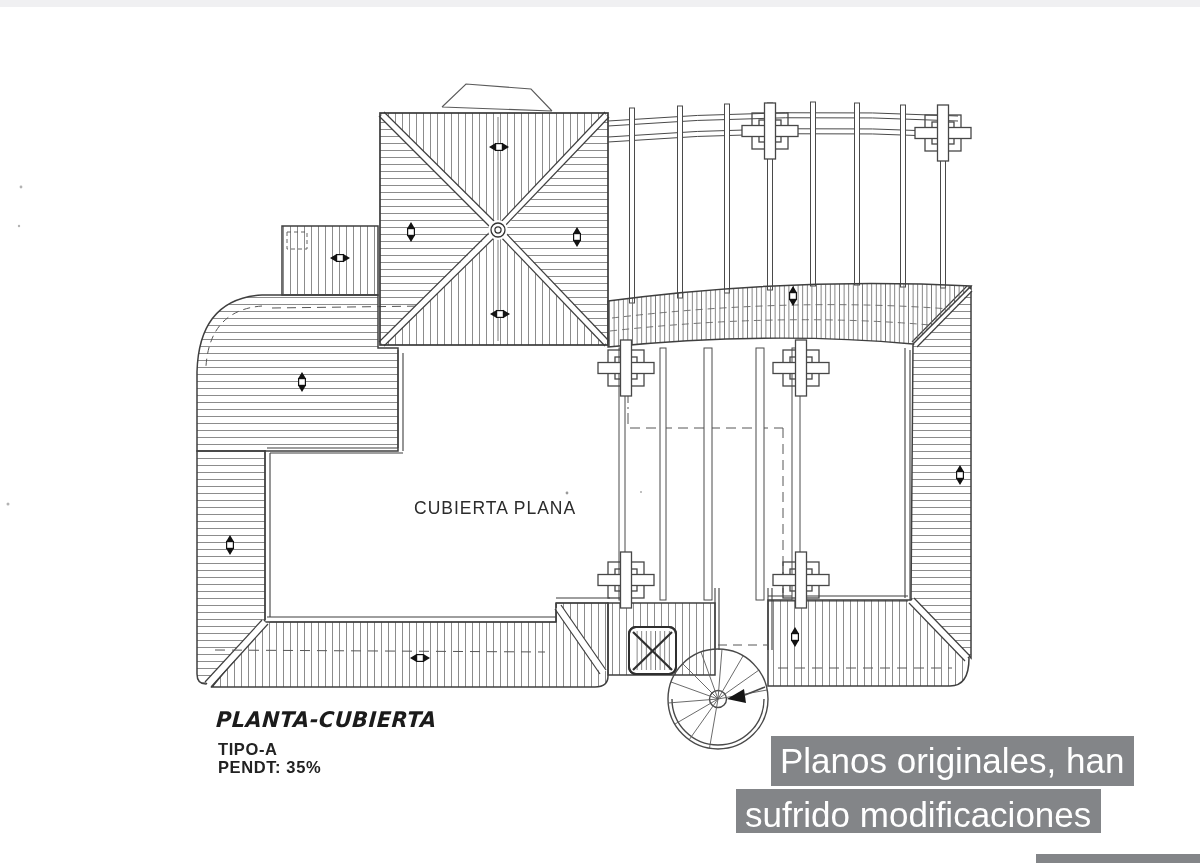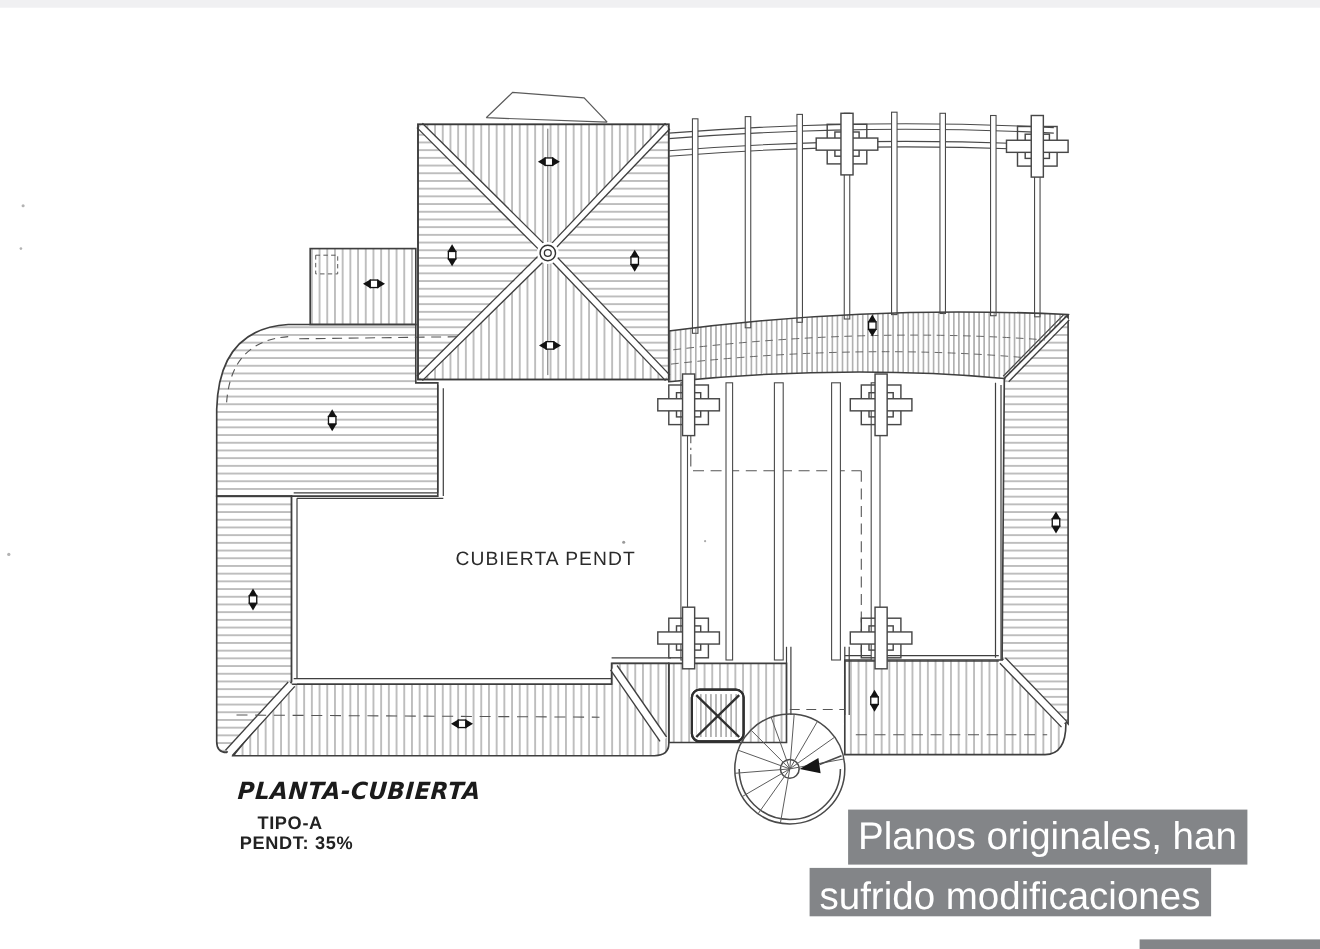--- a/index.html
+++ b/index.html
@@ -5,21 +5,21 @@
   html,body{margin:0;padding:0;background:#ffffff;}
   body{width:1200px;height:863px;position:relative;overflow:hidden;
        font-family:"Liberation Sans",sans-serif;}
   .top-strip{position:absolute;left:0;top:0;width:1200px;height:7px;background:#f0f0f2;}
   .plan-svg{position:absolute;left:0;top:0;}
   .lbl{position:absolute;color:#262626;white-space:nowrap;}
   .lbl-flat{left:414px;top:498px;font-size:17.5px;letter-spacing:1px;color:#2b2b2b;}
   .lbl-title{left:217px;top:707px;font-family:"DejaVu Sans",sans-serif;
              font-style:italic;font-weight:bold;font-size:21.5px;color:#1b1b1b;
              letter-spacing:.5px;transform:scaleX(.97) skewX(-4deg);transform-origin:left top;}
-  .lbl-type{left:234px;top:740px;font-weight:bold;font-size:16.5px;letter-spacing:.6px;color:#222;}
+  .lbl-type{left:218px;top:740px;font-weight:bold;font-size:16.5px;letter-spacing:.6px;color:#222;}
   .lbl-slope{left:218px;top:758px;font-weight:bold;font-size:16.5px;letter-spacing:.6px;color:#222;text-align:center;}
   .caption{position:absolute;background:#838588;color:#ffffff;font-size:35px;
            line-height:50px;height:50px;padding:0 10px 0 9px;font-weight:400;}
   .caption-1{left:771px;top:736px;}
   .caption-2{left:736px;top:789px;height:44px;line-height:52px;}
   .caption-sliver{position:absolute;left:1036px;top:854px;width:164px;height:9px;background:#838588;}
 </style>
 </head>
 <body>
 
@@ -241,20 +241,20 @@
 
   <g fill="#b3b3b3">
     <circle cx="21" cy="187" r="1.4"></circle>
     <circle cx="19" cy="226" r="1.2"></circle>
     <circle cx="8" cy="504" r="1.5"></circle>
     <circle cx="567" cy="493" r="1.4" fill="#9a9a9a"></circle>
     <circle cx="641" cy="492" r="1" fill="#ababab"></circle>
   </g>
 </svg>
 
-<div class="lbl lbl-flat">CUBIERTA PENDT</div>
+<div class="lbl lbl-flat">CUBIERTA PLANA</div>
 <div class="lbl lbl-title">PLANTA-CUBIERTA</div>
 <div class="lbl lbl-type">TIPO-A</div>
 <div class="lbl lbl-slope">PENDT: 35%</div>
 
 <div class="caption caption-1">Planos originales, han</div>
 <div class="caption caption-2">sufrido modificaciones</div>
 <div class="caption-sliver"></div>
 
 </body></html>

